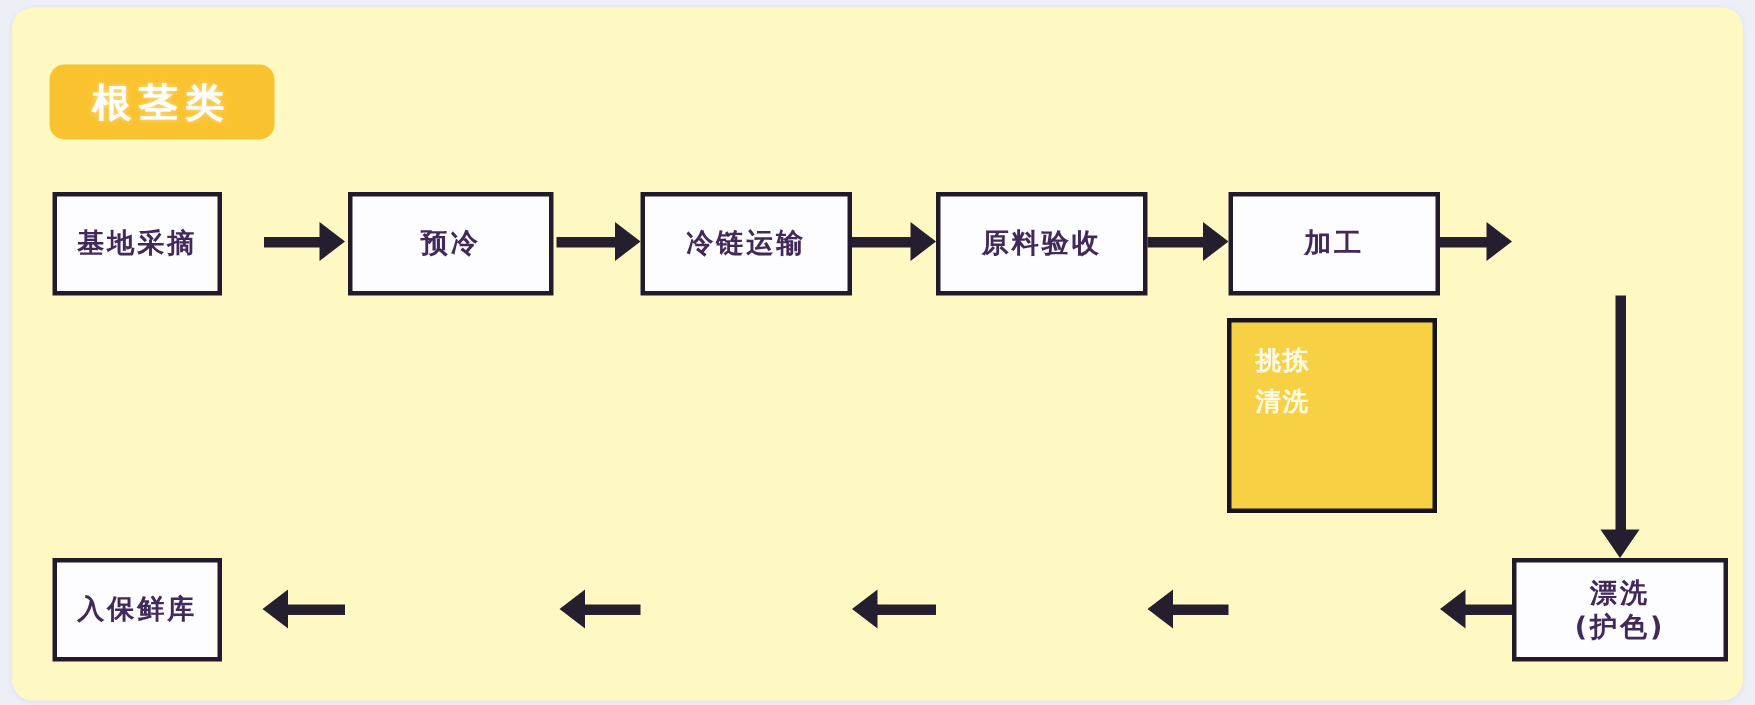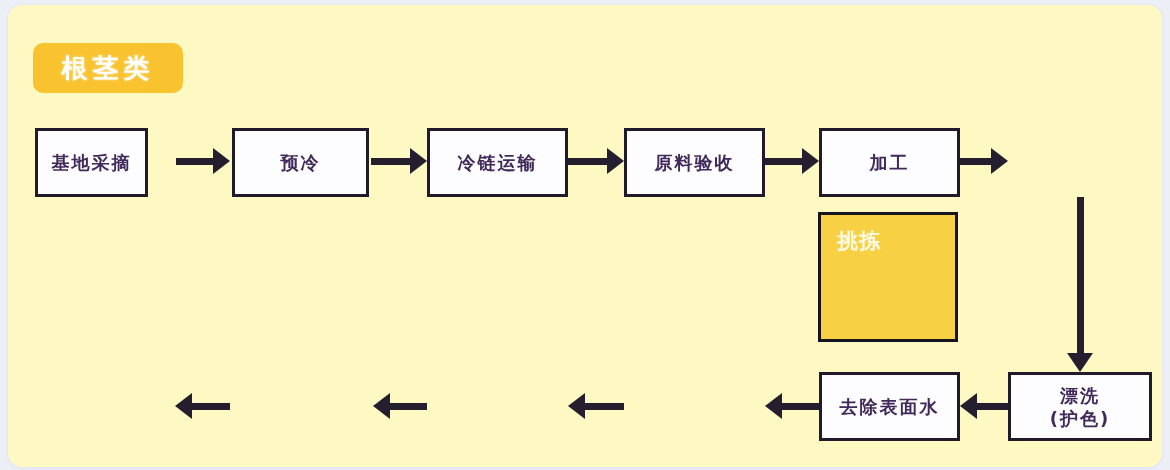--- a/index.html
+++ b/index.html
@@ -50,21 +50,21 @@
   .varrow .vshaft{position:absolute;left:10px;width:7px;top:0;bottom:14px;background:#241E2E}
   .varrow .vhead{position:absolute;left:0;bottom:0;width:0;height:0;
     border-left:13px solid transparent;border-right:13px solid transparent;border-top:19px solid #241E2E}
   .note{
     position:absolute;left:810px;top:207px;width:140px;height:130px;box-sizing:border-box;
     background:#F8D044;border:3px solid #17141F;
     padding:13px 0 0 16px;
   }
   .note-line{
     display:block;color:rgba(255,253,240,0.95);font-weight:700;
-    font-size:21px;line-height:27px;letter-spacing:1px;text-align:left;
+    font-size:17px;line-height:27px;letter-spacing:1px;text-align:left;
   }
 </style>
 </head>
 <body>
 
 <div class="card">
 
   <div class="badge">根茎类</div>
 
   <div class="fbox rowTop c0">基地采摘</div>
@@ -89,28 +89,29 @@
       <div class="shaft"></div>
       <div class="head"></div>
     </div>
   <div class="arrow arrow-e aT g4e">
       <div class="shaft"></div>
       <div class="head"></div>
     </div>
 
   <div class="note">
     <span class="note-line">挑拣</span>
+    <span class="note-line">清洗</span>
   </div>
 
   <div class="varrow">
       <div class="vshaft"></div>
       <div class="vhead"></div>
     </div>
 
-  <div class="fbox rowBot c4">去除表面水</div>
+  <div class="fbox rowBot c0">入保鲜库</div>
   <div class="fbox rowBot c5">漂洗
 (护色)</div>
 
   <div class="arrow arrow-w aB g0w">
       <div class="shaft"></div>
       <div class="head"></div>
     </div>
   <div class="arrow arrow-w aB g1w">
       <div class="shaft"></div>
       <div class="head"></div>

